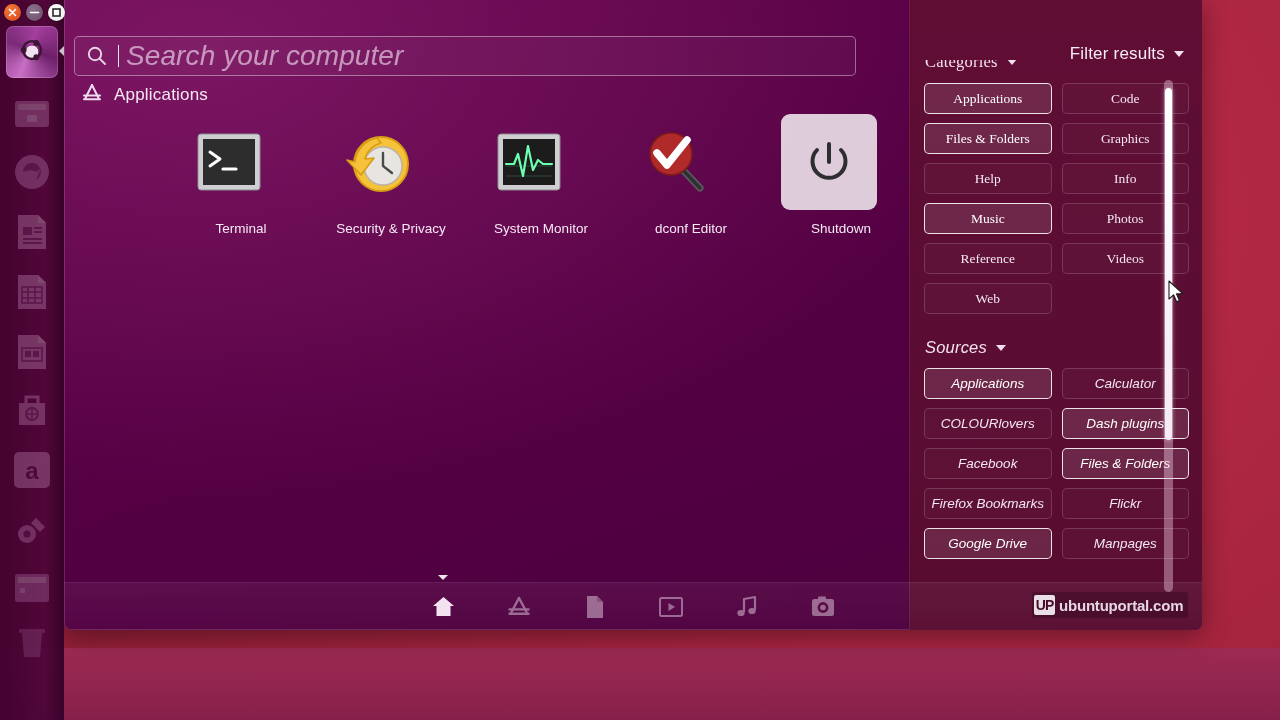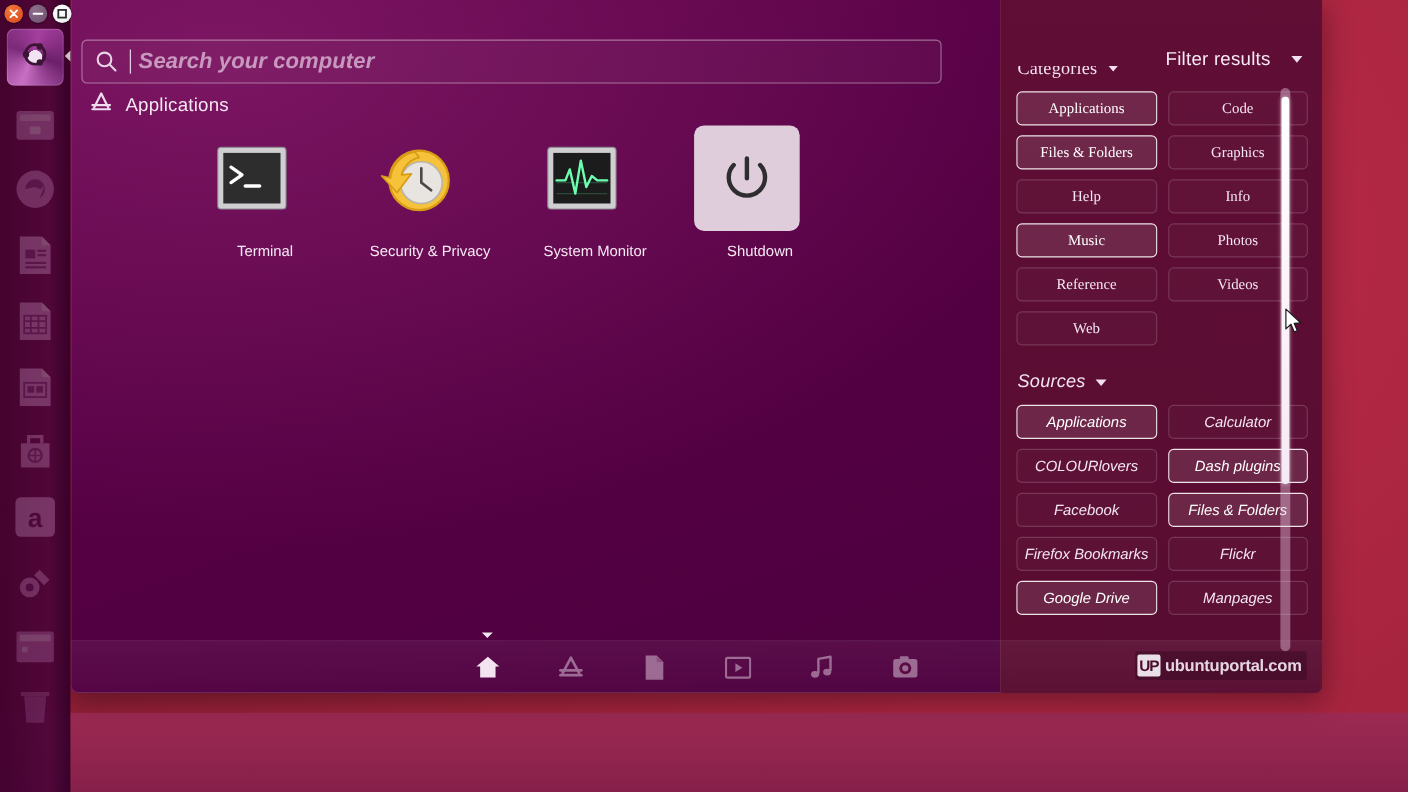--- a/index.html
+++ b/index.html
@@ -74,22 +74,22 @@
   
   #searchbar {
     position:absolute; left:10px; top:36px; width:782px; height:40px;
     border:1px solid rgba(255,255,255,.40); border-radius:5px;
     background:rgba(255,255,255,.035);
     display:flex; align-items:center;
   }
   #search-icon { margin-left:11px; width:22px; height:22px; flex:none; }
   #search-caret { width:1px; height:22px; background:#f3e4f1; margin-left:10px; flex:none; }
   #search-placeholder {
-    margin-left:7px; font-size:20px; font-style:italic; color:rgba(246,228,244,.62);
-    letter-spacing:.1px; line-height:1;font-weight:bold;
+    margin-left:7px; font-size:28px; font-style:italic; color:rgba(246,228,244,.62);
+    letter-spacing:.1px; line-height:1;
   }
 
   
   #cat-header { position:absolute; left:18px; top:84px; display:flex; align-items:center; gap:12px; }
   #cat-header .lbl { font-size:17px; color:#f5e7f3; letter-spacing:.2px; }
 
   
   #app-grid { position:absolute; left:90px; top:114px; display:flex; }
   .app-tile { width:150px; display:flex; flex-direction:column; align-items:center; cursor:default; }
   .app-ico-wrap { width:96px; height:96px; display:flex; align-items:center; justify-content:center; border-radius:9px; }
@@ -112,21 +112,21 @@
   }
 
   
   #filters {
     position:absolute; left:845px; top:0; width:293px; height:630px;
     background:linear-gradient(180deg, rgba(96,14,52,.97) 0%, rgba(88,12,48,.98) 100%);
     border-left:1px solid rgba(255,255,255,.07);
   }
   #filter-results {
     position:absolute; right:18px; top:44px;
-    display:flex; align-items:center; gap:19px;
+    display:flex; align-items:center; gap:9px;
     font-size:17px; color:#f7eaf5; letter-spacing:.2px;
   }
   .tri-down { width:0;height:0;border-left:5px solid transparent;border-right:5px solid transparent;border-top:6px solid #f2dff0; }
 
   #filter-scroll { position:absolute; left:0; top:60px; width:293px; height:530px; overflow:hidden; }
   .fgroup { padding:0 14px; }
   .fgroup-title {
     display:flex; align-items:center; gap:9px;
     font-size:16.5px; color:#f3e2f1; letter-spacing:.2px; padding-left:1px;
   }
@@ -350,20 +350,33 @@
           <rect x="2" y="2" width="62" height="56" rx="3" fill="#cfcfd2" stroke="#8d8d93" stroke-width="1"></rect>
           <rect x="7" y="7" width="52" height="46" fill="#1c1c1c"></rect>
           <path d="M10 44 H56" stroke="#2a4a3a" stroke-width="1"></path>
           <path d="M10 34 H56" stroke="#2a4a3a" stroke-width="1"></path>
           <path d="M10 32 L18 32 L22 22 L27 44 L32 14 L37 38 L42 28 L47 32 L56 32" stroke="#6dffb0" stroke-width="2.2" fill="none" stroke-linejoin="round" stroke-linecap="round"></path>
         </svg>
       </div>
       <div class="app-label">System Monitor</div>
     </div>
 
+    <div class="app-tile">
+      <div class="app-ico-wrap">
+        <svg width="72" height="72" viewBox="0 0 72 72">
+          <path d="M38 42 L57 62" stroke="#59595c" stroke-width="7" stroke-linecap="round"></path>
+          <path d="M38 42 L57 62" stroke="#2f2f31" stroke-width="3.4" stroke-linecap="round"></path>
+          <circle cx="28" cy="28" r="21" fill="#b02a2a"></circle>
+          <circle cx="28" cy="28" r="21" fill="none" stroke="#7d1a1a" stroke-width="1.6"></circle>
+          <path d="M14 16 A21 21 0 0 1 40 12 A21 21 0 0 0 14 16 Z" fill="rgba(255,255,255,.35)"></path>
+          <path d="M14 27 L24 39 L44 14" stroke="#fff" stroke-width="7.5" fill="none" stroke-linecap="round" stroke-linejoin="round"></path>
+        </svg>
+      </div>
+      <div class="app-label">dconf Editor</div>
+    </div>
 
     <div class="app-tile">
       <div class="app-ico-wrap sel">
         <svg width="58" height="58" viewBox="0 0 58 58">
           <path d="M29 11 V29" stroke="#2e2e31" stroke-width="4" stroke-linecap="round"></path>
           <path d="M17 17 A16.5 16.5 0 1 0 41 17" stroke="#2e2e31" stroke-width="4" fill="none" stroke-linecap="round"></path>
         </svg>
       </div>
       <div class="app-label">Shutdown</div>
     </div>

